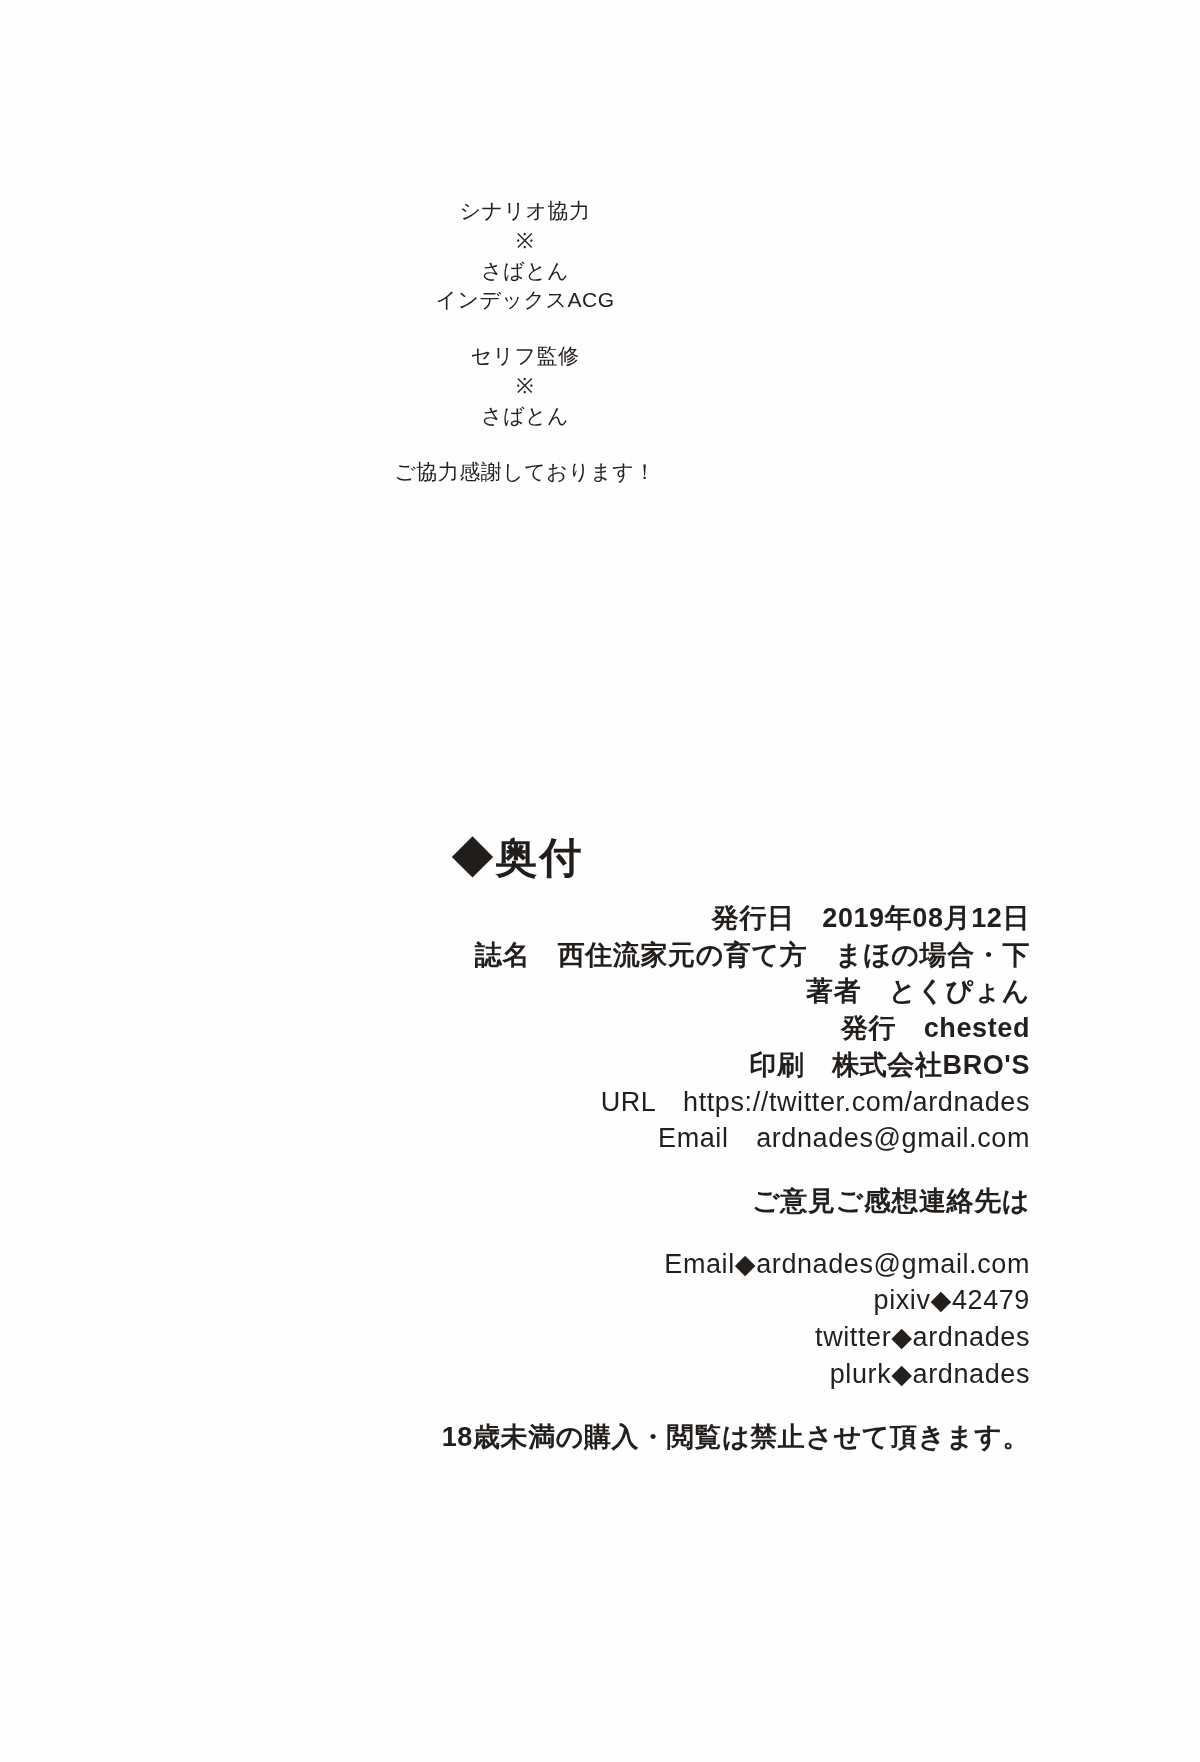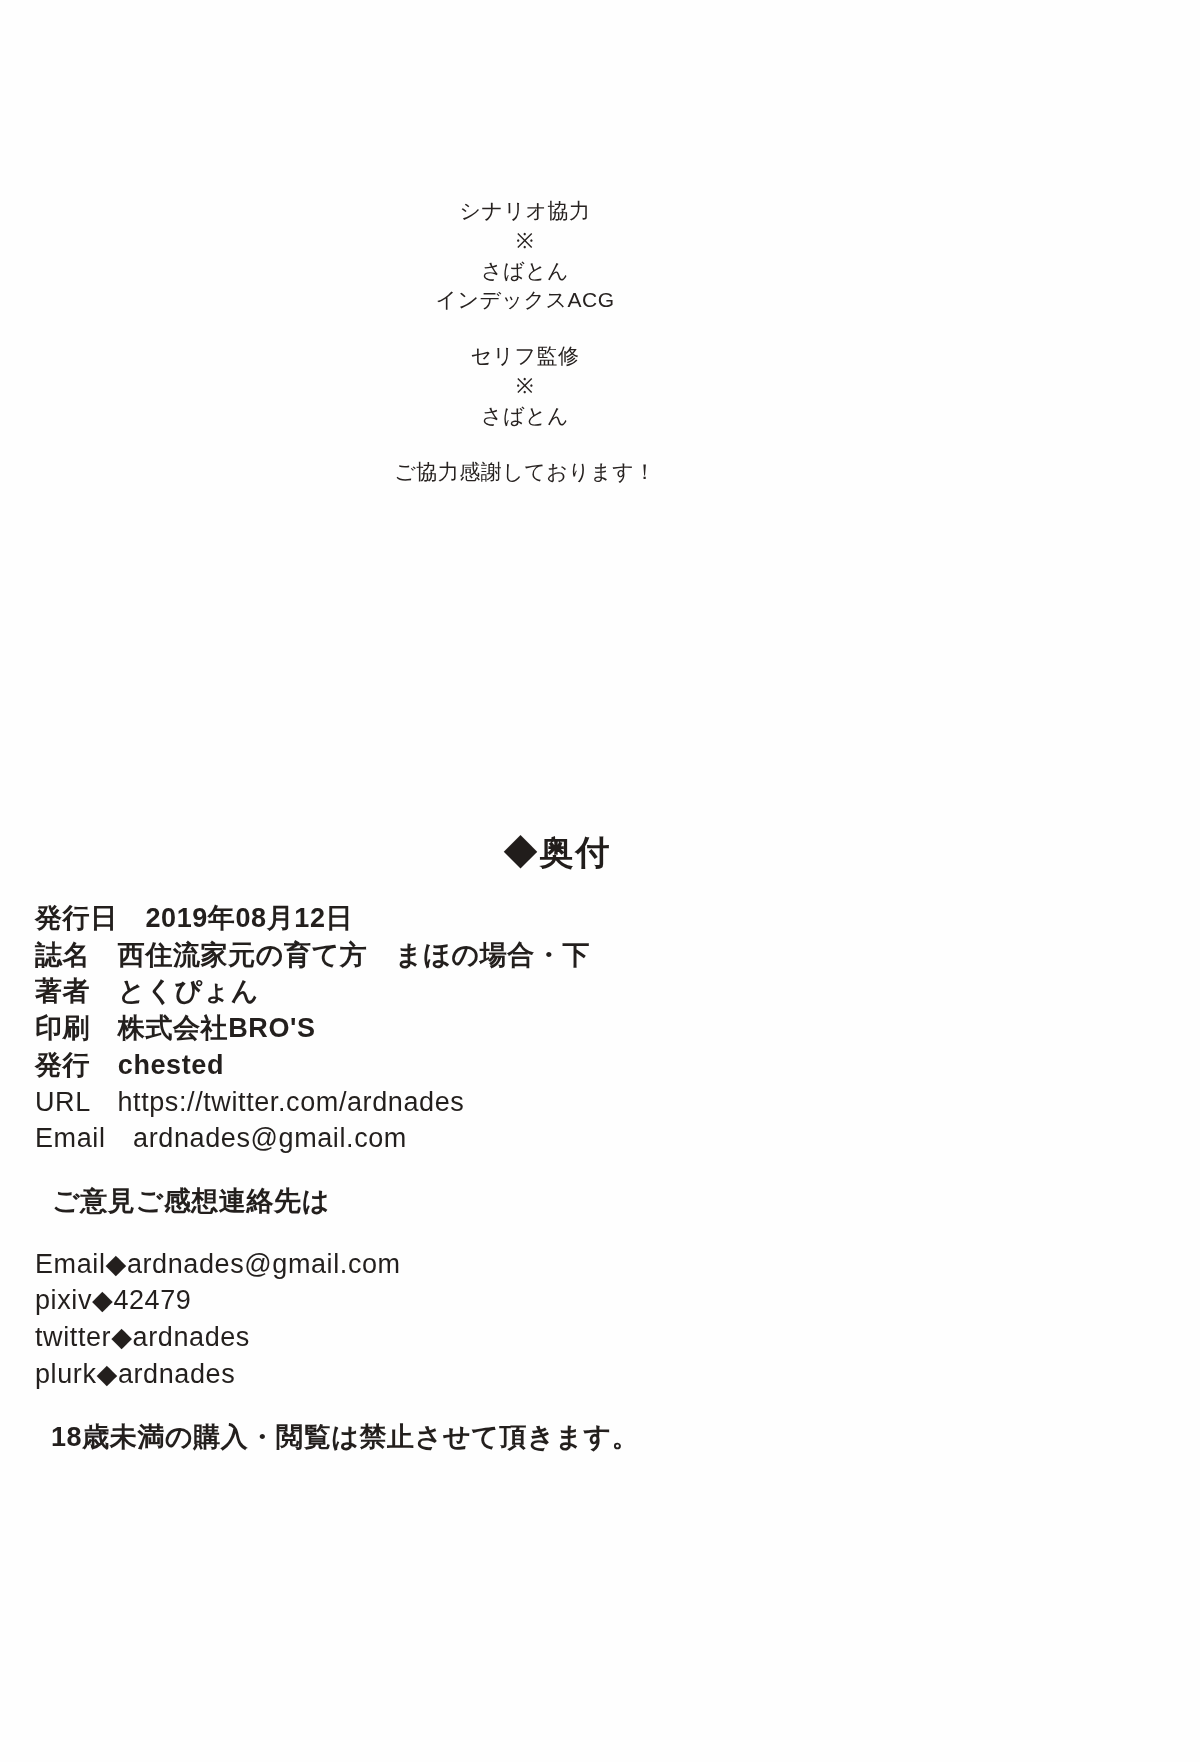--- a/index.html
+++ b/index.html
@@ -37,35 +37,33 @@
   }
   .credits .gap-md { height: 26px; }
 
   
   .colophon-heading {
     position: absolute;
     top: 830px;
     left: 0;
     width: 1035px;
     text-align: center;
-    font-size: 34px;
+    font-size: 42px;
     font-weight: 700;
     letter-spacing: 2px;
     color: #211d1b;
-    padding-left: 40px;
   }
 
   
   .colophon {
     position: absolute;
     top: 900px;
     left: 0;
     width: 1030px;
-    text-align: left;
-    margin-left: 35px;
+    text-align: right;
   }
   .colophon .row {
     font-size: 27px;
     line-height: 1.36;
     color: #231f1d;
     letter-spacing: 0.6px;
   }
   .colophon .row.bold {
     font-weight: 700;
   }
@@ -101,22 +99,22 @@
     <div class="gap-md"></div>
     <div class="line">ご協力感謝しております！</div>
   </div>
 
   <div class="colophon-heading">◆奥付</div>
 
   <div class="colophon">
     <div class="row bold">発行日　2019年08月12日</div>
     <div class="row bold">誌名　西住流家元の育て方　まほの場合・下</div>
     <div class="row bold">著者　とくぴょん</div>
+    <div class="row bold">発行　chested</div>
     <div class="row bold">印刷　株式会社BRO'S</div>
-    <div class="row bold">発行　chested</div>
     <div class="row">URL　https://twitter.com/ardnades</div>
     <div class="row">Email　ardnades@gmail.com</div>
     <div class="row sep"></div>
     <div class="row contact-head">ご意見ご感想連絡先は</div>
     <div class="row sep"></div>
     <div class="row">Email◆ardnades@gmail.com</div>
     <div class="row">pixiv◆42479</div>
     <div class="row">twitter◆ardnades</div>
     <div class="row">plurk◆ardnades</div>
     <div class="row sep"></div>

